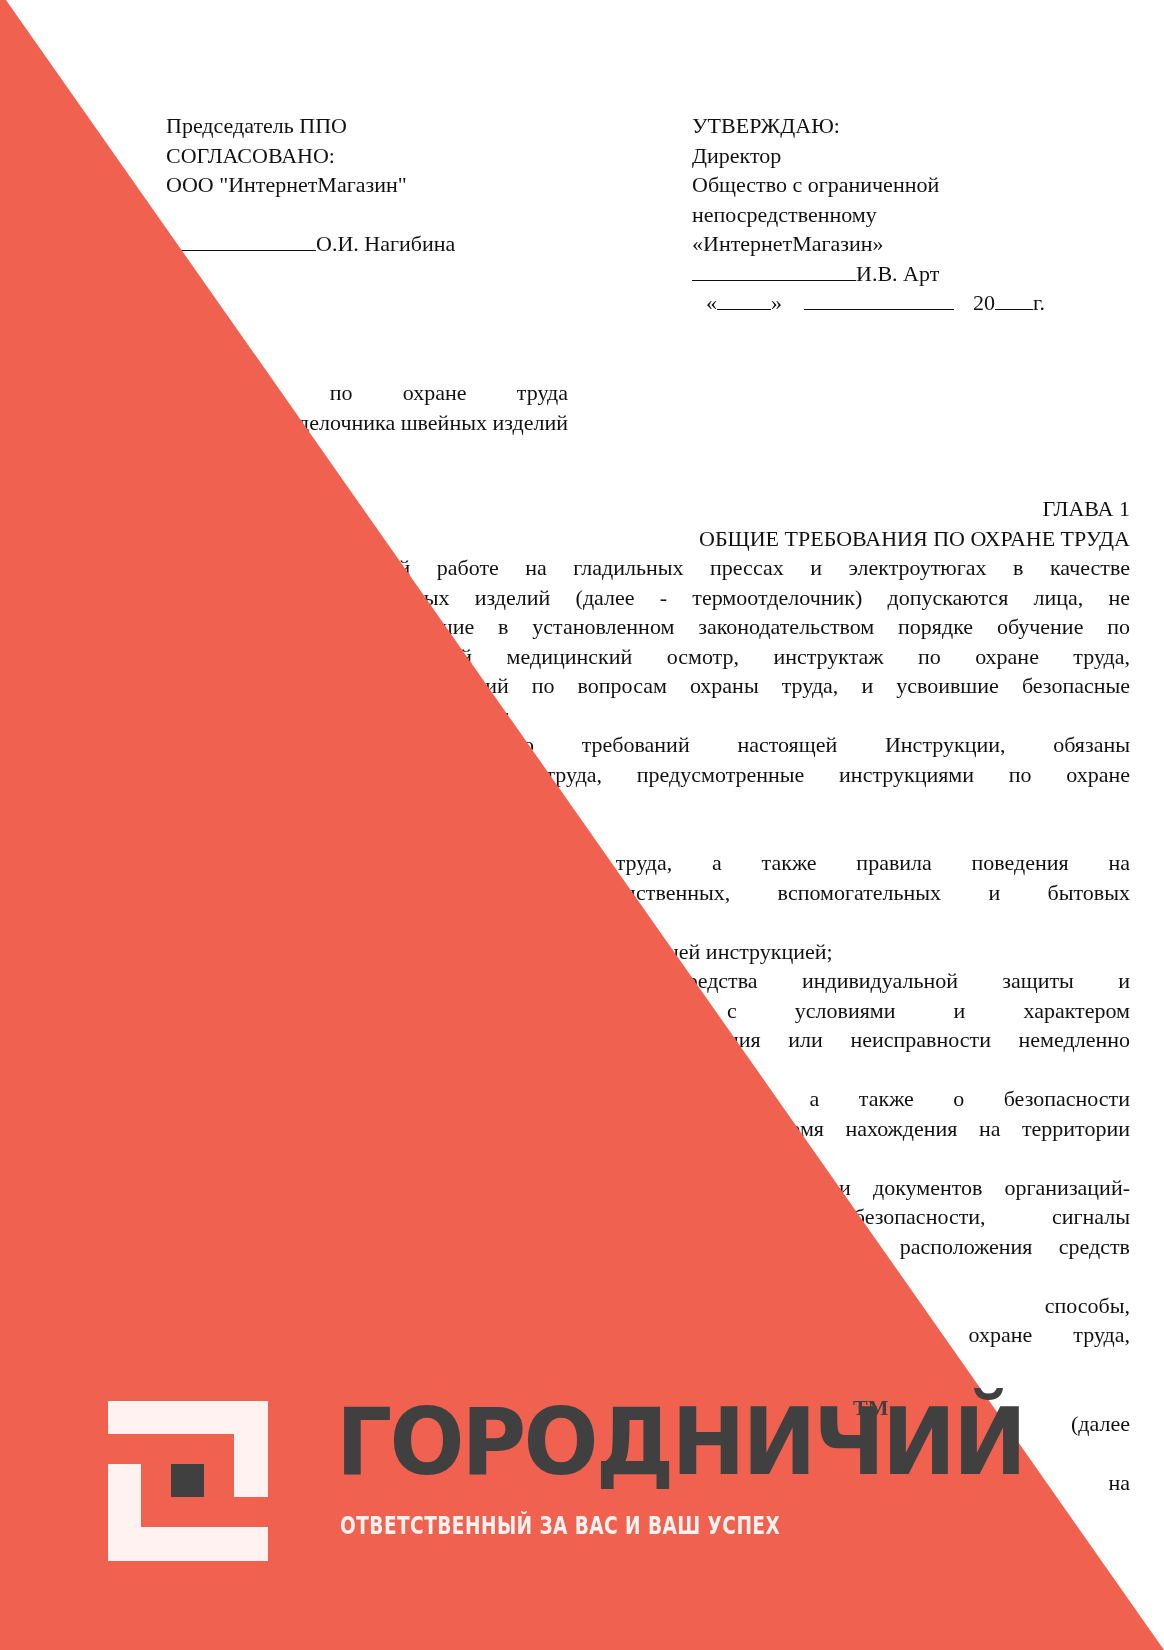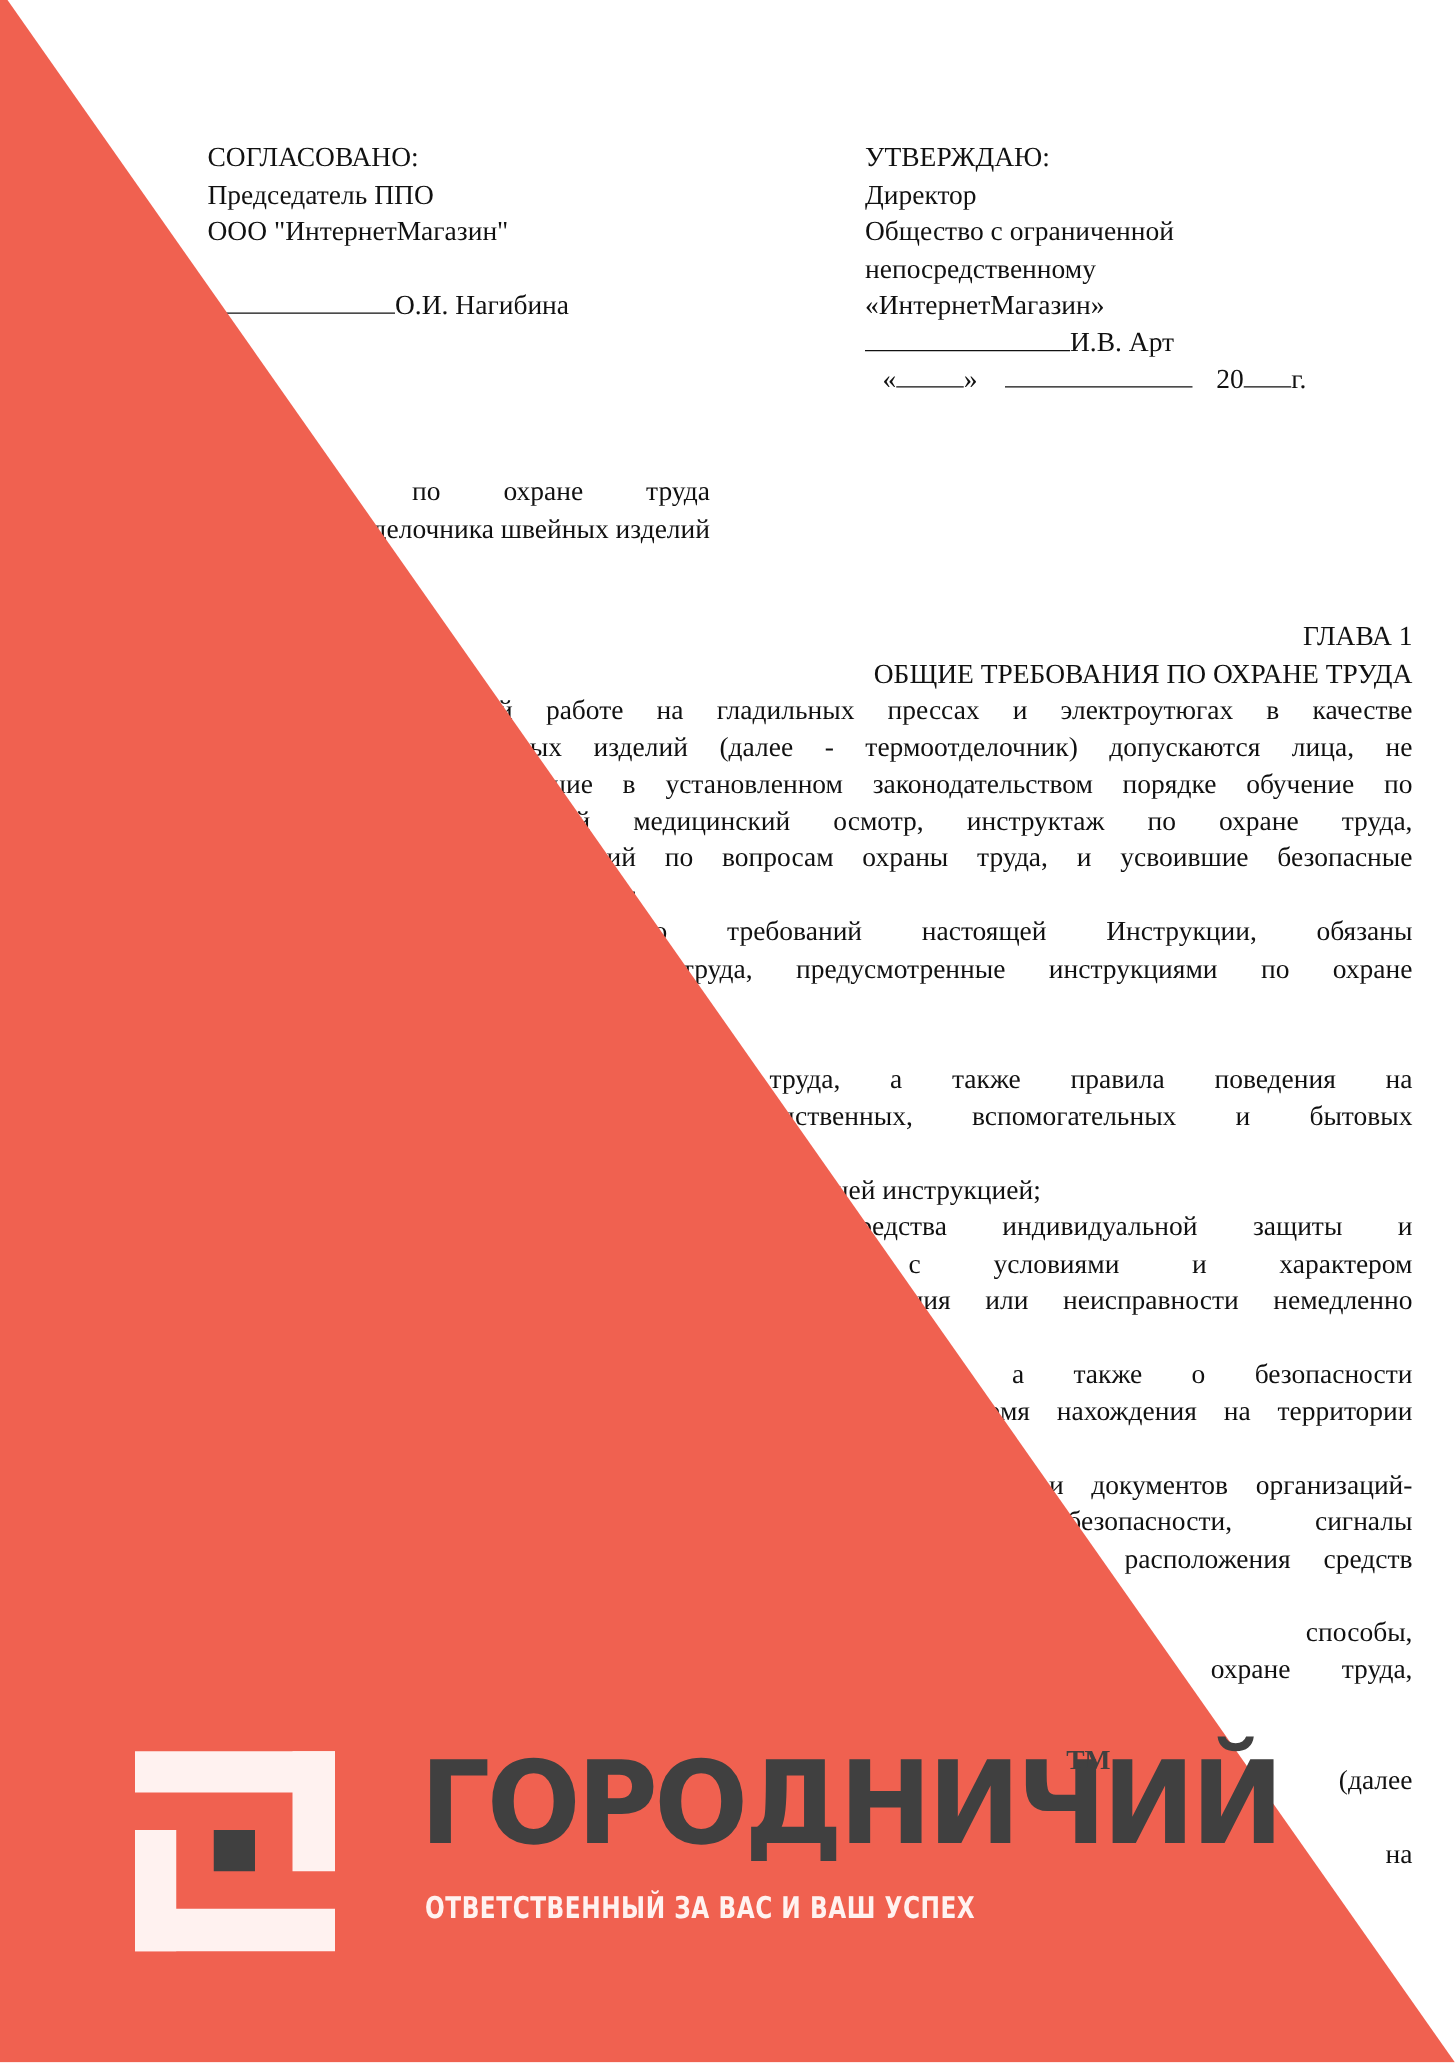--- a/index.html
+++ b/index.html
@@ -41,22 +41,22 @@
       font-size: 24px; letter-spacing: 0.5px; color: #FFF2F0;
       transform: scaleX(0.86); transform-origin: left top;
     }
   </style>
 </head>
 <body>
 
 <div class="page">
 
   <div class="block left-block">
+    <div class="line">Председатель ППО</div>
     <div class="line">СОГЛАСОВАНО:</div>
-    <div class="line">Председатель ППО</div>
     <div class="line">ООО "ИнтернетМагазин"</div>
     <div class="line" style="height:29.5px;"></div>
     <div class="line">
       <span class="uline" style="width:150px;"></span><span>О.И. Нагибина</span>
     </div>
   </div>
 
   <div class="block right-block">
     <div class="line">УТВЕРЖДАЮ:</div>
     <div class="line">Директор</div>

